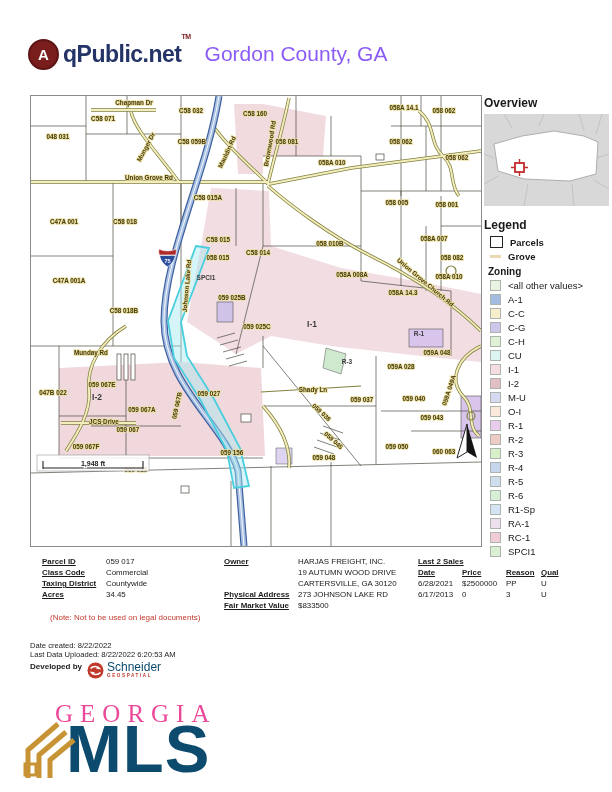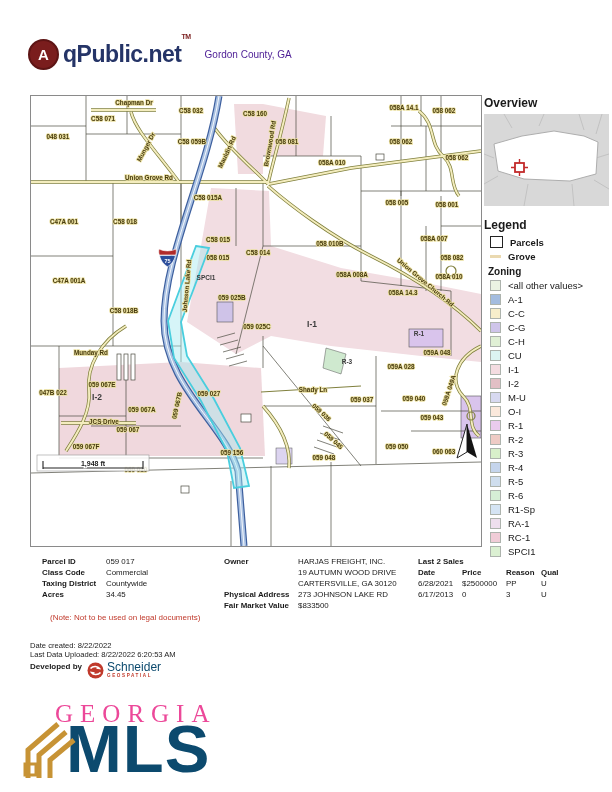--- a/index.html
+++ b/index.html
@@ -5,42 +5,42 @@
   html,body{margin:0;padding:0;background:#ffffff;}
   #page{position:relative;width:612px;height:792px;background:#fff;overflow:hidden;
         font-family:"Liberation Sans",sans-serif;color:#1a1a1a;}
   
   #hdr{position:absolute;left:28px;top:36px;height:36px;display:flex;align-items:center;}
   #qp-icon{width:27px;height:27px;border-radius:50%;background:#7a1d1d;color:#fff;
            display:flex;align-items:center;justify-content:center;font-weight:bold;font-size:15px;
            border:2px solid #5d1414;}
   #brand{font-size:23px;font-weight:bold;color:#253467;margin-left:4px;letter-spacing:-0.5px;}
   #tm{font-size:7px;color:#7a1d1d;vertical-align:top;position:relative;top:-8px;}
-  #county{font-size:10px;color:#4c1d95;margin-left:14px;}
+  #county{font-size:21px;color:#8b5cf6;margin-left:14px;}
   
   #map{position:absolute;left:30px;top:95px;width:450px;height:450px;border:1px solid #8a8a8a;background:#fff;}
   text.pl{font:bold 6.3px "Liberation Sans",sans-serif;fill:#45390e;stroke:#eadf9f;stroke-width:1.7px;
           paint-order:stroke;text-anchor:middle;}
   text.zl{font:bold 8.5px "Liberation Sans",sans-serif;fill:#3c3c3c;text-anchor:middle;}
   text.zs{font:bold 6.5px "Liberation Sans",sans-serif;fill:#3c3c3c;text-anchor:middle;}
   text.sc{font:bold 7px "Liberation Sans",sans-serif;fill:#222;stroke:#fff;stroke-width:2px;paint-order:stroke;text-anchor:middle;}
   text.sh{font:bold 5.5px "Liberation Sans",sans-serif;fill:#fff;text-anchor:middle;}
   
   #rp{position:absolute;left:484px;top:96px;width:126px;}
   .rp-title{font-size:12px;font-weight:bold;margin:0 0 4px 0;}
   #ovbox{width:125px;height:92px;}
   #legend{margin-top:8px;}
   .lrow{display:flex;align-items:center;margin:3px 0 3px 6px;font-size:9.5px;}
   .lrow .sw{width:11px;height:11px;margin-right:7px;flex:0 0 11px;}
   .sw-parcel{background:#fff;border:1.6px solid #222;width:10px!important;height:10px!important;}
   .sw-road{border:none!important;height:3px!important;background:#ead9b0;}
   .zone-sw{border:1px solid #adb3ad;box-sizing:border-box;}
   #zoning-title{font-size:10px;font-weight:bold;margin:4px 0 1px 4px;}
   
-  .lbl{font-weight:bold;}
+  .lbl{font-weight:bold;text-decoration:underline;}
   .drow{position:absolute;font-size:7.9px;white-space:nowrap;}
   #note{position:absolute;left:50px;top:613px;font-size:8px;color:#c0392b;}
   
   .foot{position:absolute;left:30px;font-size:7.6px;color:#222;text-align:right;}
   #devby{position:absolute;left:30px;top:662px;font-size:8px;font-weight:bold;display:flex;align-items:flex-start;}
   #schn{margin-left:5px;display:flex;align-items:flex-start;}
   #schn-name{font-size:12px;font-weight:normal;color:#0c4a6e;line-height:11px;}
   #schn-geo{font-size:4.6px;letter-spacing:1.6px;color:#c0392b;font-weight:bold;}
   
   #gmls{position:absolute;left:22px;top:696px;width:220px;height:90px;}

